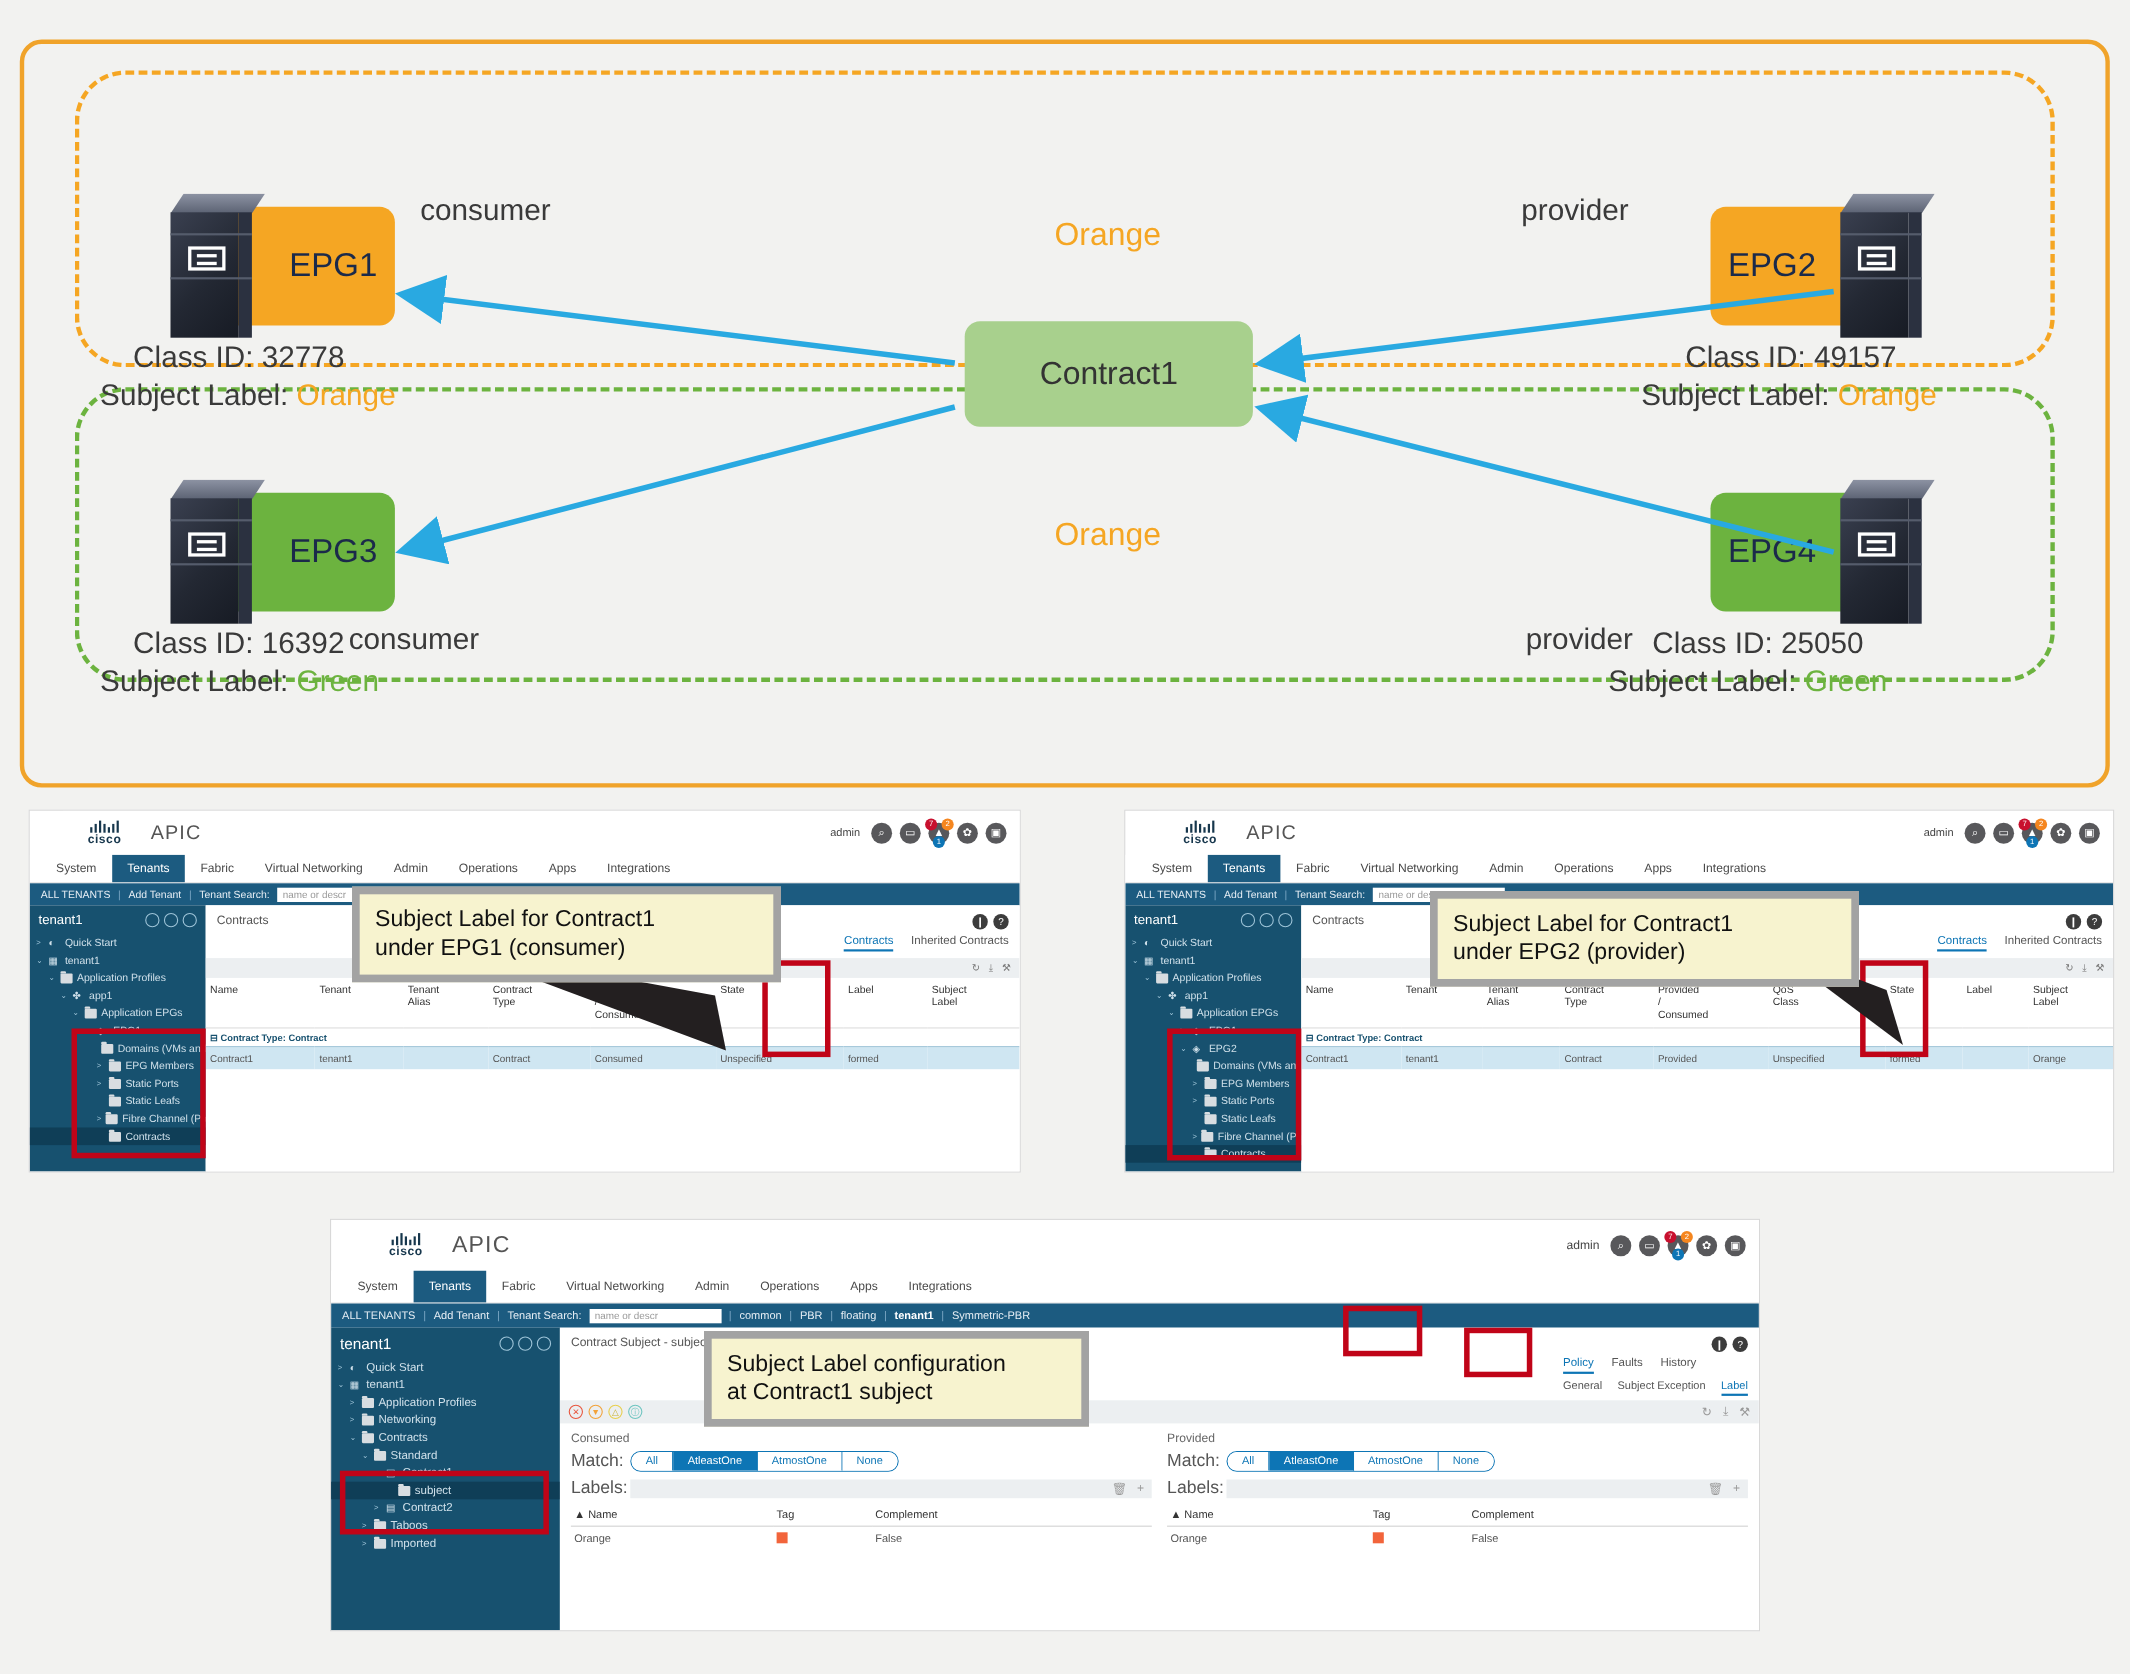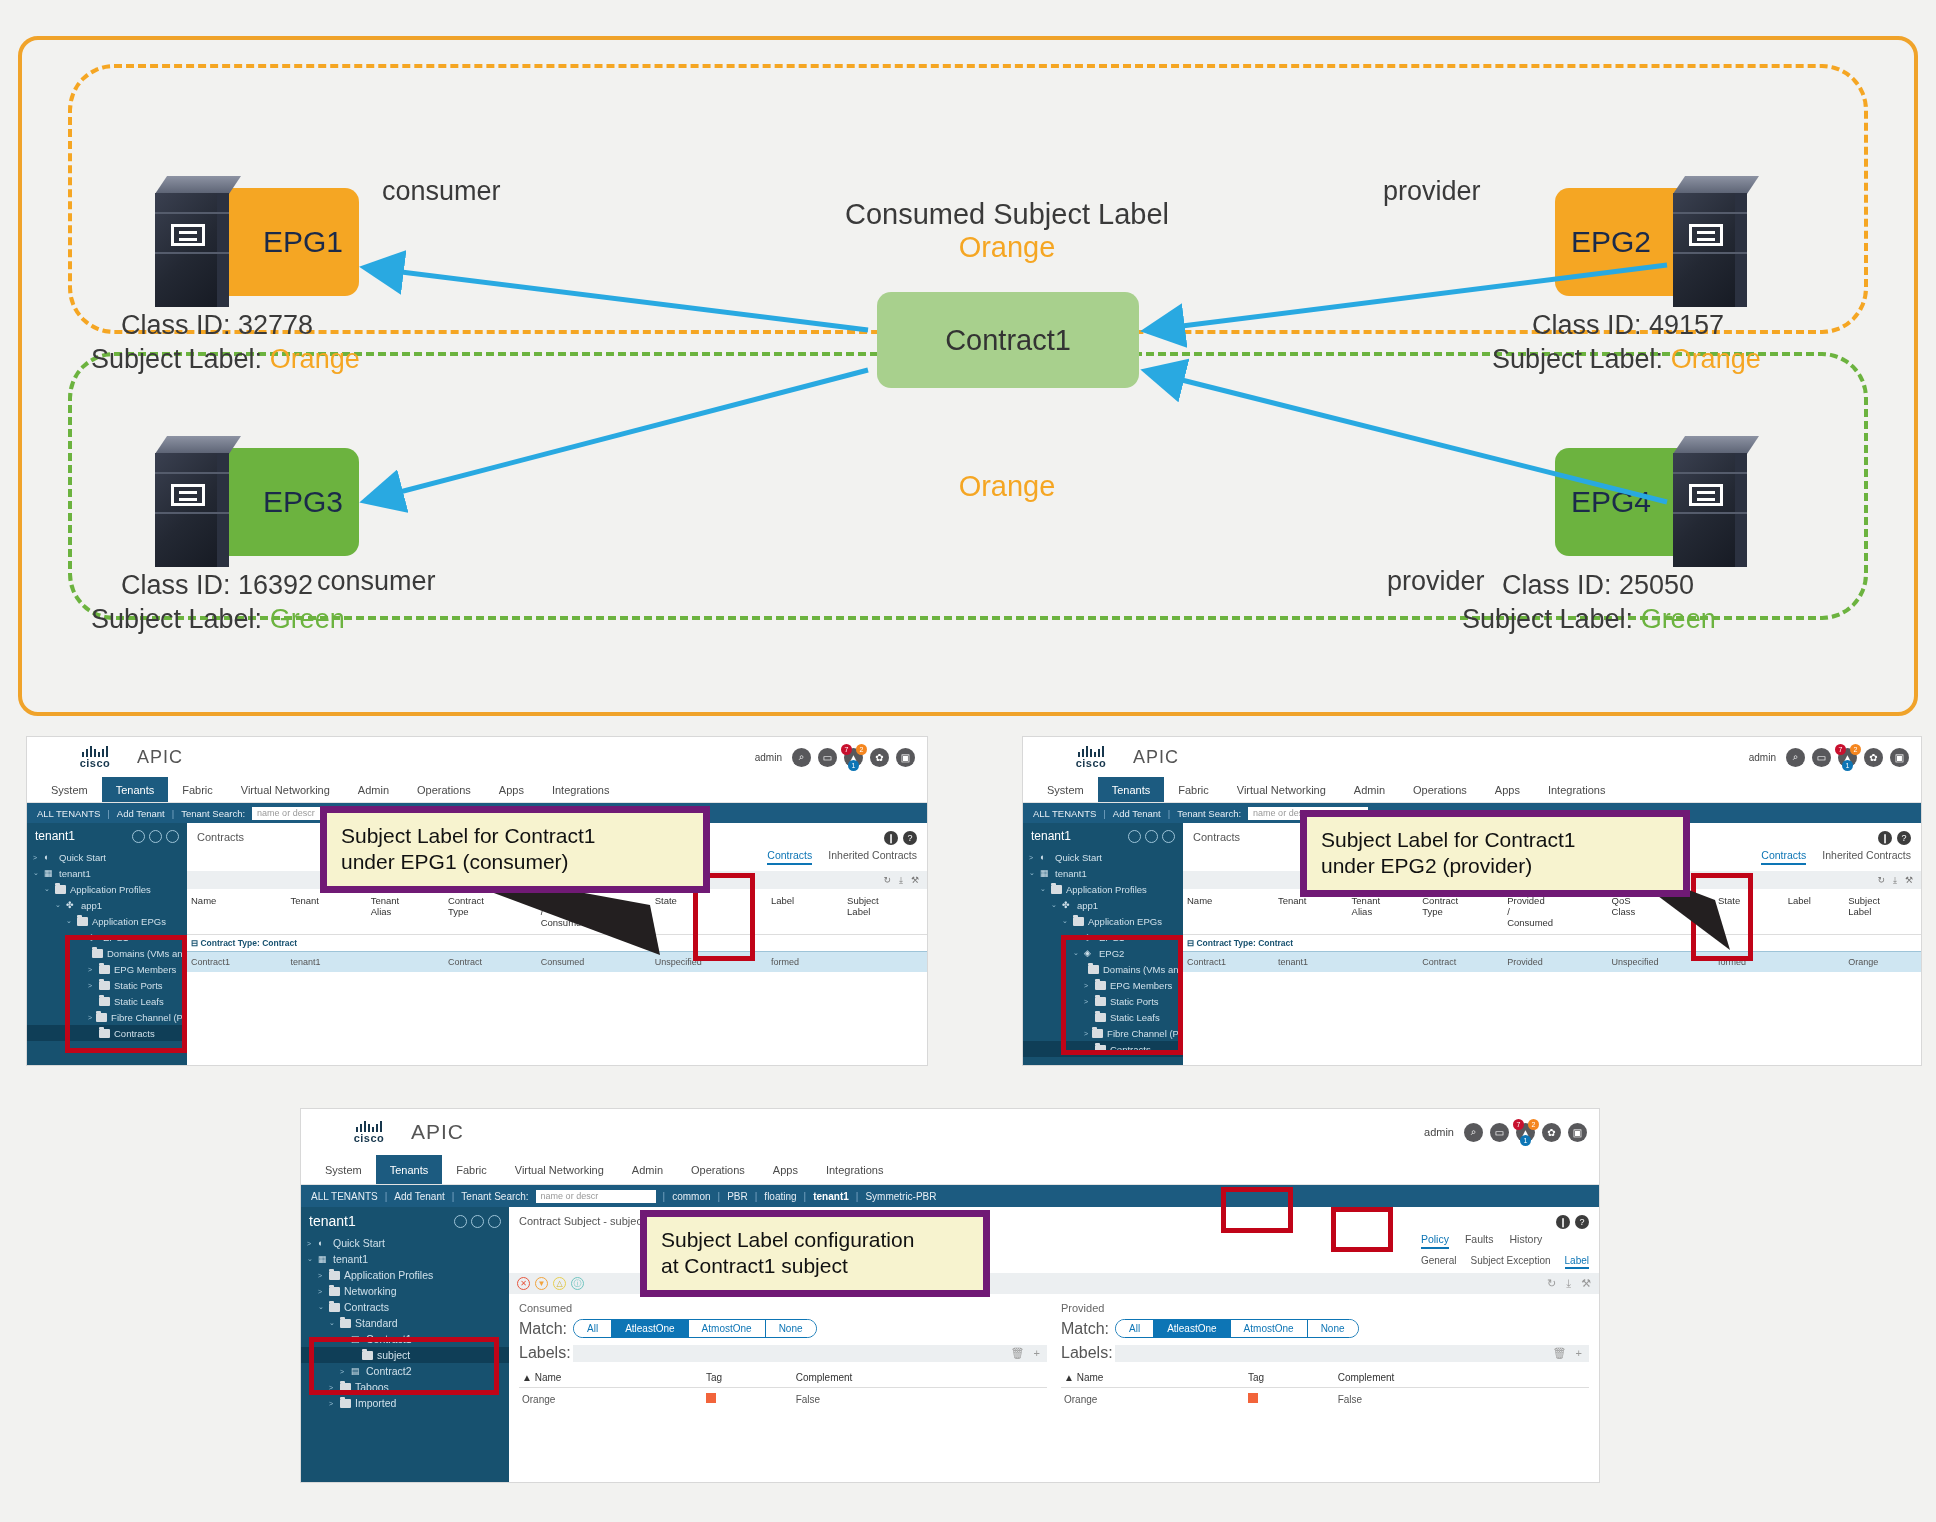--- a/index.html
+++ b/index.html
@@ -233,21 +233,21 @@
     font-size: 8.5px; font-weight: bold; color: #17516f;
     background: #fff; border-bottom: 1px solid #9ec4d8; padding: 3px 4px;
   }
   tr.data-row td { background: #cfe6f2; }
 
   .redbox {
     position: absolute; border: 5px solid #c00418; z-index: 20; pointer-events: none;
   }
 
   .callout {
-    position: absolute; background: #f7f3cf; border: 7px solid #701a75;
+    position: absolute; background: #f7f3cf; border: 7px solid #a3a3a3;
     padding: 10px 14px; font-size: 21px; color: #111; line-height: 1.25;
     z-index: 40; white-space: pre-line;
   }
   .callout-svg { position: absolute; z-index: 39; pointer-events: none; }
 
   
   .match-row { display: flex; align-items: center; gap: 8px; margin-bottom: 6px; }
   .match-lbl { font-size: 16px; color: #555; width: 46px; text-align: right; }
   .seg {
     display: flex; border: 1px solid #0d75b5; border-radius: 11px; overflow: hidden;
@@ -372,21 +372,20 @@
       <div class="epg-meta" style="left:-53px; top:122px;">Class ID: 25050</div>
       <div class="epg-meta" style="left:-93px; top:156px;">
         <span>Subject Label: </span><span class="lbl-green">Green</span>
       </div>
       <div class="role-label" style="left:-168px; top:118px;">provider</div>
     </div>
 
     <div id="contract-box">Contract1</div>
 
     <div class="center-label" style="left:720px; top:158px; width:530px;">
-      <div>Consumed Subject Label</div>
       <div class="val">Orange</div>
     </div>
     <div class="center-label" style="left:720px; top:430px; width:530px;">
       <div class="val">Orange</div>
     </div>
   </div>
 </div>
 
 <div class="apic-shot" id="shot-left">
   <div class="apic-head">

